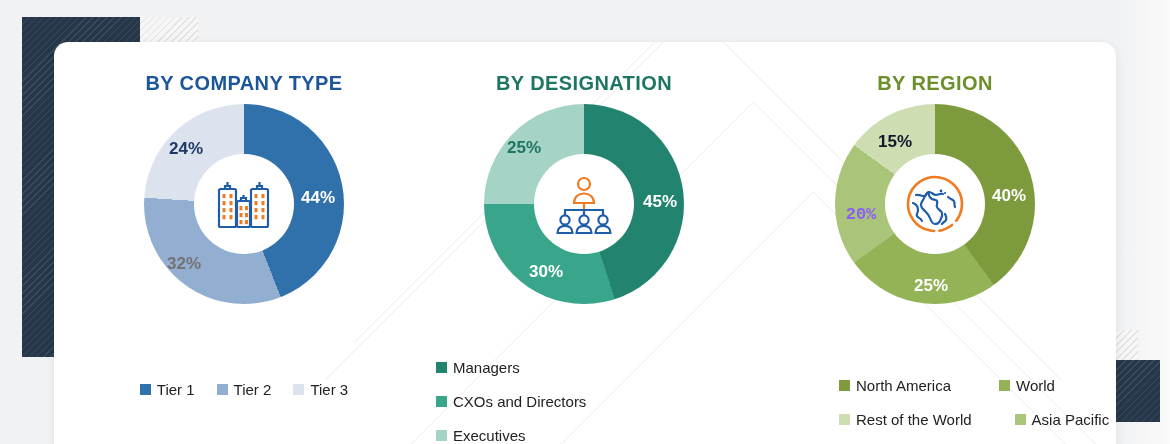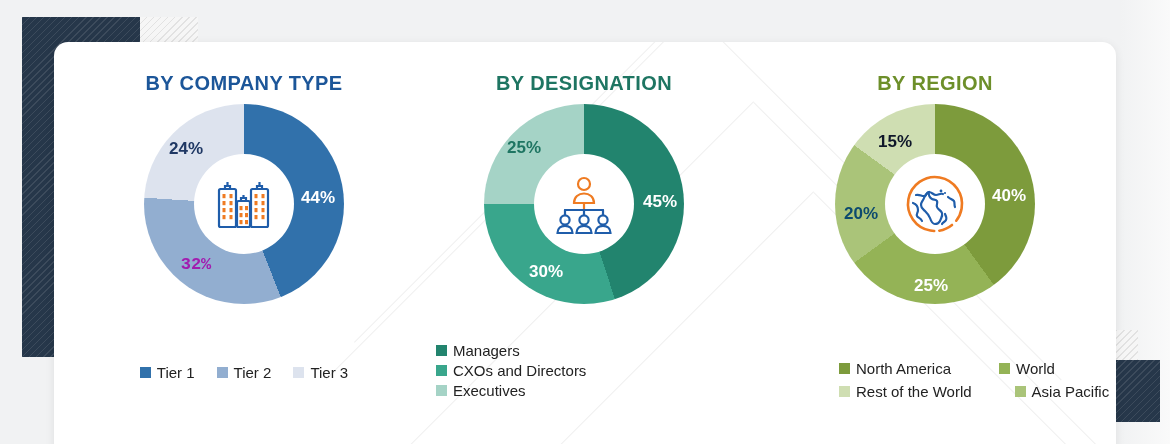--- a/index.html
+++ b/index.html
@@ -117,20 +117,21 @@
 
   
   .legend{
     position:absolute;
     left:0;right:0;
   }
   .legend-row{
     display:flex;
     justify-content:center;
     align-items:flex-start;
+    margin-top:17px;
   }
   .legend-item{
     display:flex;
     align-items:center;
     font-size:15px;
     color:#222222;
     white-space:nowrap;
   }
   .swatch{
     width:11px;height:11px;
@@ -178,21 +179,21 @@
 
   <div class="panel" id="panel-company">
 
     <div class="panel-title" id="title-company">BY COMPANY TYPE</div>
 
     <div class="donut-wrap">
       <div class="donut" id="donut-company" style="background: conic-gradient(rgb(49, 113, 171) 0deg, rgb(49, 113, 171) 158.4deg, rgb(146, 174, 208) 158.4deg, rgb(146, 174, 208) 273.6deg, rgb(221, 227, 238) 273.6deg, rgb(221, 227, 238) 360deg);"></div>
       <div class="donut-hole"></div>
 
       <div class="pct" id="pct-tier1" style="left:174px;top:94px;color:#ffffff;">44%</div>
-      <div class="pct" id="pct-tier2" style="left:52px;top:160px;color:#a21caf;font-family:Liberation Mono, monospace;">32%</div>
+      <div class="pct" id="pct-tier2" style="left:40px;top:160px;color:#737373;">32%</div>
       <div class="pct" id="pct-tier3" style="left:42px;top:45px;color:#1f3864;">24%</div>
 
       <div class="icon-center">
         <svg width="66" height="66" viewBox="0 0 66 66">
           <g fill="none" stroke="#1f5daa" stroke-width="2.2">
 
             <rect x="8" y="18" width="17" height="38" rx="1.5"></rect>
             <path d="M14 18 v-3 h5 v3"></path>
             <line x1="16.5" y1="15" x2="16.5" y2="11"></line>
 
@@ -315,21 +316,21 @@
   <div class="panel" id="panel-region">
 
     <div class="panel-title" id="title-region">BY REGION</div>
 
     <div class="donut-wrap">
       <div class="donut" id="donut-region" style="background: conic-gradient(rgb(125, 155, 60) 0deg, rgb(125, 155, 60) 144deg, rgb(148, 179, 86) 144deg, rgb(148, 179, 86) 234deg, rgb(170, 196, 121) 234deg, rgb(170, 196, 121) 306deg, rgb(207, 222, 178) 306deg, rgb(207, 222, 178) 360deg);"></div>
       <div class="donut-hole"></div>
 
       <div class="pct" id="pct-na" style="left:174px;top:92px;color:#ffffff;">40%</div>
       <div class="pct" id="pct-eu" style="left:96px;top:182px;color:#ffffff;">25%</div>
-      <div class="pct" id="pct-ap" style="left:26px;top:110px;color:#0c4a6e;">20%</div>
+      <div class="pct" id="pct-ap" style="left:26px;top:110px;color:#8b5cf6;font-family:Liberation Mono, monospace;">20%</div>
       <div class="pct" id="pct-row" style="left:60px;top:38px;color:#0f172a;">15%</div>
 
       <div class="icon-center">
         <svg width="68" height="68" viewBox="0 0 68 68">
           <circle cx="34" cy="34" r="27" fill="none" stroke="#ef7b22" stroke-width="2.6" stroke-dasharray="140 6 14 5" stroke-linecap="round" transform="rotate(100 34 34)"></circle>
           <g fill="none" stroke="#1f5daa" stroke-width="2.2" stroke-linejoin="round" stroke-linecap="round">
             <path d="M15 25 c4-1 6 2 9 1 c2-1 1-4 4-4 c3 0 4 3 7 3 c3 0 4-2 7-1"></path>
             <path d="M12 33 c3 1 5 4 5 7 c0 3-2 4-1 6 c1 2 4 2 5 5"></path>
             <path d="M28 22 c-1 3 1 6 3 7 c2 1 4 0 5 2 c1 2-1 4 0 6 c1 3 4 3 5 6 c1 3-1 5-2 8 c-1 2-3 3-5 3 c-3 0-4-3-5-6 c-1-3-3-5-5-7 c-2-2-4-3-4-6 c0-3 2-4 3-7 c1-2 2-5 5-6z"></path>
             <path d="M47 27 c2 2 4 2 6 4 c1 2 0 4 1 6"></path>

